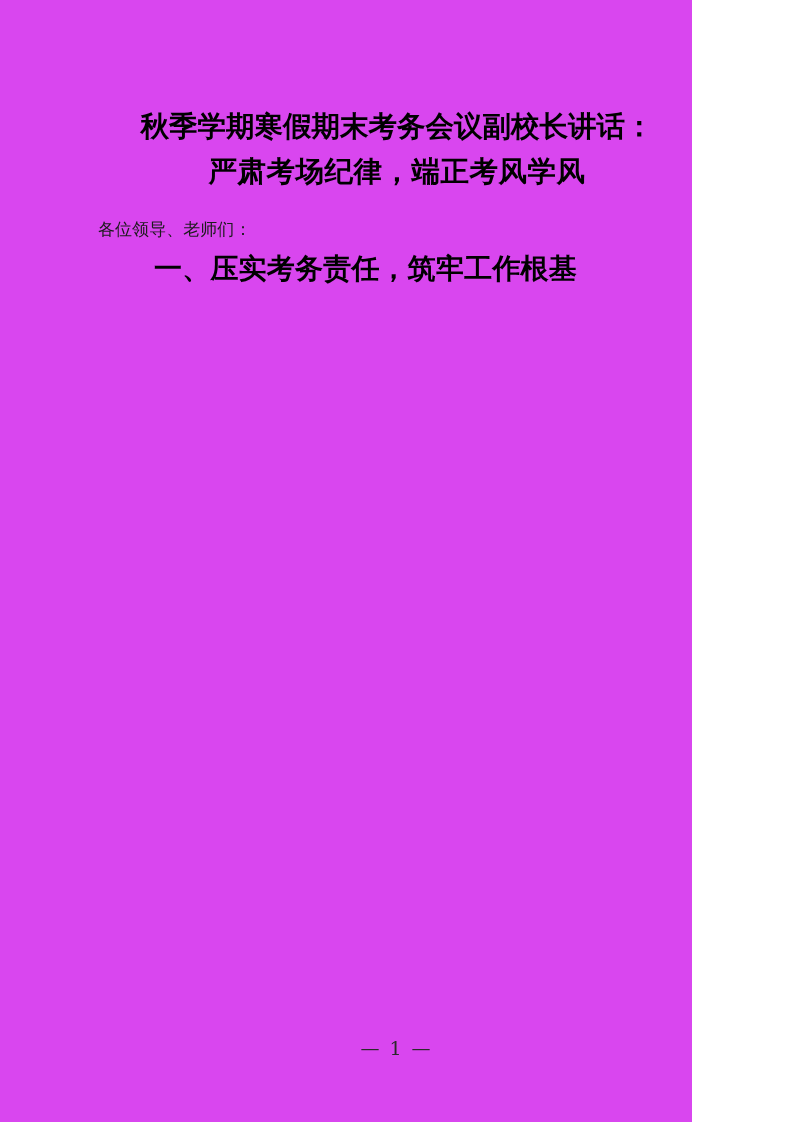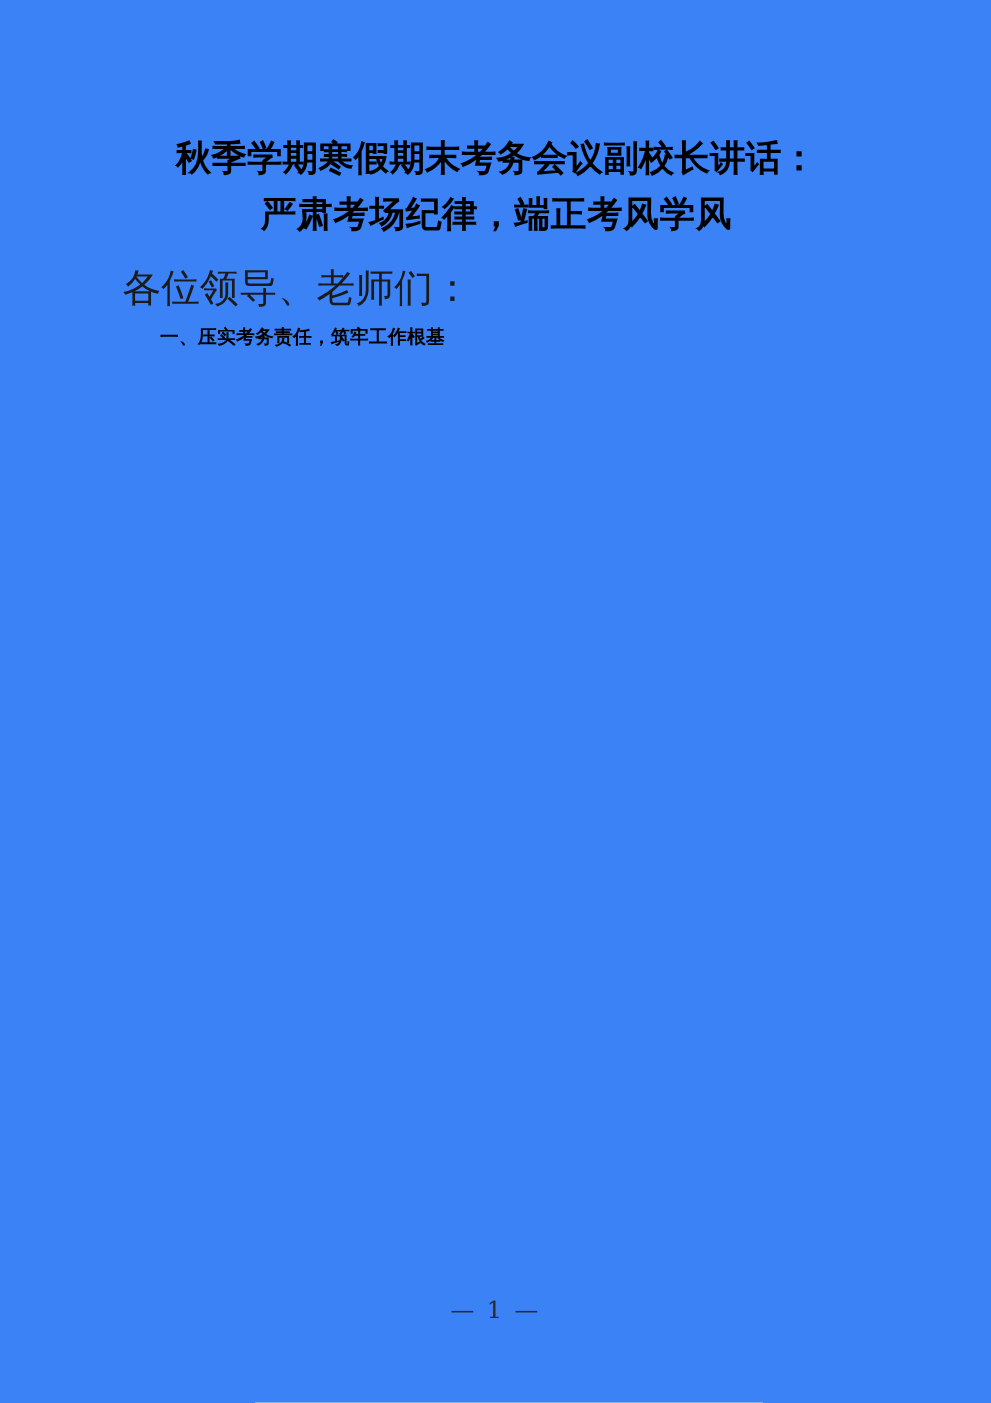--- a/index.html
+++ b/index.html
@@ -14,25 +14,25 @@
     overflow: hidden;
     font-family: "DejaVu Serif", "Liberation Serif", serif;
     color: #000000;
     -webkit-font-smoothing: antialiased;
   }
 
   .page {
     position: absolute;
     left: 0;
     top: 0;
-    width: 793px;
+    width: 692px;
     height: 1122px;
     box-sizing: border-box;
     padding: 0;
-    background: #3b82f6;
+    background: #d946ef;
   }
 
   .content {
     position: absolute;
     left: 98px;
     top: 104px;
     width: 598px;
   }
 
   
@@ -49,42 +49,42 @@
   .doc-title .tline {
     display: block;
     white-space: nowrap;
   }
   .doc-title .tline2 {
     letter-spacing: 0.5px;
   }
 
   
   .para {
-    font-family: Liberation Sans, sans-serif;
-    font-size: 31px;
+    font-family: Liberation Mono, monospace;
+    font-size: 17px;
     line-height: 38.3px;
     text-align: justify;
     text-justify: inter-ideograph;
     color: #1b1b1b;
     margin: 0;
     letter-spacing: 0.05px;
     word-break: break-all;
   }
   .para.indent {
     text-indent: 2em;
   }
   .para.noindent {
     text-indent: 0;
   }
 
   
   .section-head {
     font-family: "DejaVu Sans", "Liberation Sans", sans-serif;
     font-weight: 700;
-    font-size: 15px;
+    font-size: 28px;
     line-height: 38.3px;
     text-indent: 2em;
     margin: 0;
     color: #000000;
     letter-spacing: 0.2px;
   }
 
   
   .page-footer {
     position: absolute;

